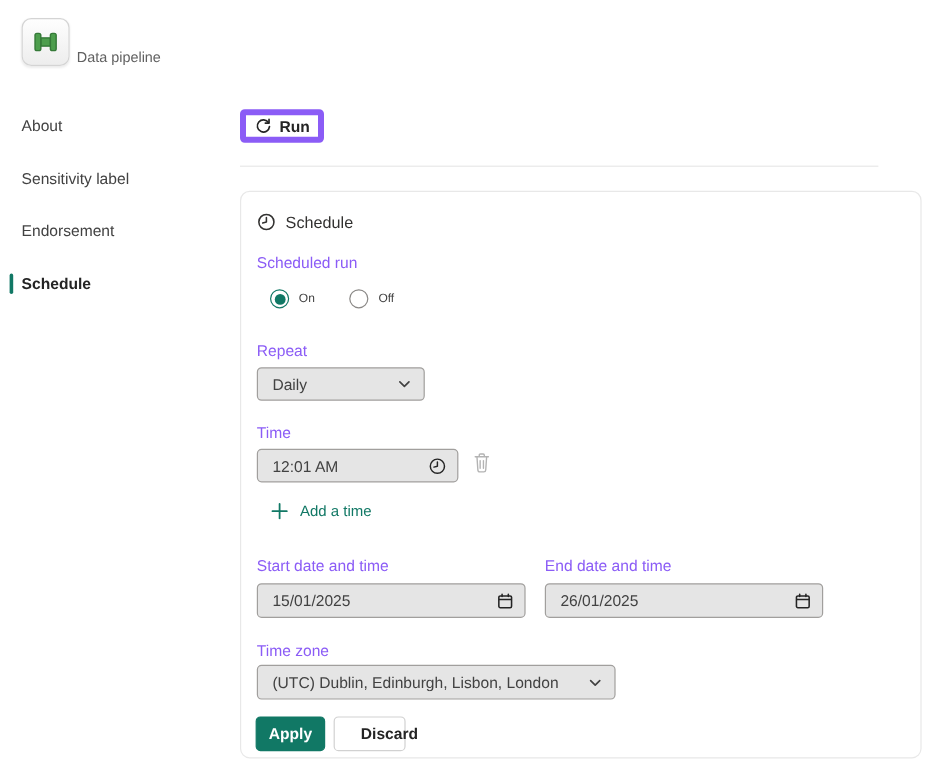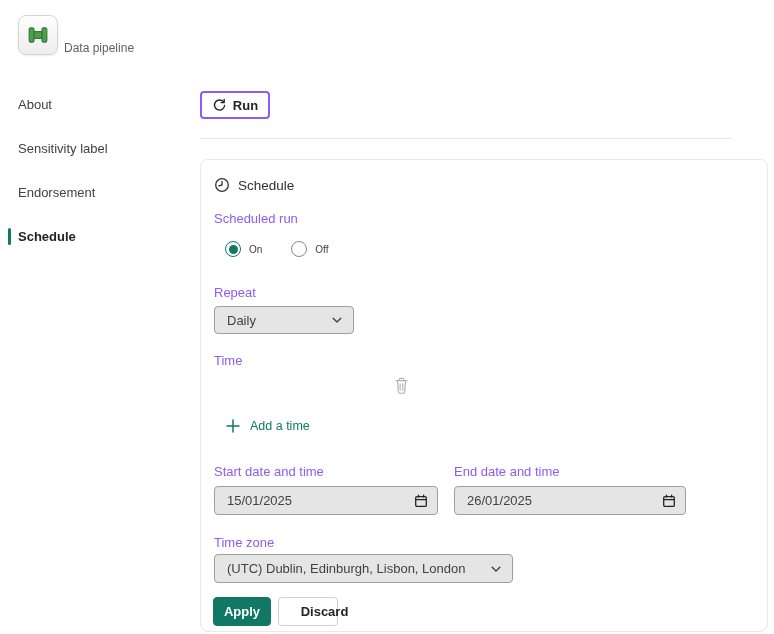--- a/index.html
+++ b/index.html
@@ -18,21 +18,21 @@
   .page-subtitle{position:absolute;left:64px;top:41px;font-size:12px;color:#616161;}
   
   .sidebar{position:absolute;left:0;top:95px;width:190px;display:flex;flex-direction:column;gap:24px;}
   .side-item{position:relative;height:20px;line-height:20px;padding-left:18px;font-size:13px;color:#424242;cursor:pointer;}
   .side-item.active{font-weight:600;color:#242424;}
   .side-item.active::before{
     content:"";position:absolute;left:8px;top:1px;width:3px;height:17px;border-radius:2px;background:#117865;
   }
   
   .run-btn{
-    position:absolute;left:200px;top:91px;width:70px;height:28px;border:2px solid #8b5cf6;border-radius:4px;
+    position:absolute;left:200px;top:91px;width:70px;height:28px;border:5px solid #8b5cf6;border-radius:4px;
     background:#fff;display:flex;align-items:center;justify-content:center;gap:6px;
     font-size:13px;font-weight:600;color:#242424;cursor:pointer;
   }
   .divider{position:absolute;left:200px;top:138px;width:532px;height:1px;background:#e8e8e8;}
   
   .card{
     position:absolute;left:200px;top:159px;width:568px;height:473px;
     border:1px solid #e8e8e8;border-radius:8px;background:#fff;
   }
   .card-head{position:absolute;left:13px;top:17px;display:flex;align-items:center;gap:8px;font-size:13.5px;color:#323130;}
@@ -122,20 +122,29 @@
 
     <div class="lbl" style="left:13px;top:125px;">Repeat</div>
     <div class="field" style="left:13px;top:146px;width:140px;height:28px;">
       <span class="value">Daily</span>
       <svg width="14" height="14" viewBox="0 0 14 14">
         <path d="M3.2 5.2 L7 9 L10.8 5.2" fill="none" stroke="#424242" stroke-width="1.4" stroke-linecap="round" stroke-linejoin="round"></path>
       </svg>
     </div>
 
     <div class="lbl" style="left:13px;top:193px;">Time</div>
+    <div class="field" style="left:13px;top:214px;width:168px;height:28px;">
+      <input value="12:01 AM" style="">
+      <span class="icon-btn">
+        <svg width="15" height="15" viewBox="0 0 16 16">
+          <circle cx="8" cy="8" r="6.3" fill="none" stroke="#242424" stroke-width="1.3"></circle>
+          <path d="M8 8 L8 4.3 M8 8 L4.9 8.8" fill="none" stroke="#242424" stroke-width="1.3" stroke-linecap="round"></path>
+        </svg>
+      </span>
+    </div>
     <span class="trash">
       <svg width="17" height="19" viewBox="0 0 16 18">
         <path d="M6 4.2 V3.1 a0.9 0.9 0 0 1 0.9-0.9 h2.2 a0.9 0.9 0 0 1 0.9 0.9 V4.2" fill="none" stroke="#b3b3b3" stroke-width="1.1"></path>
         <path d="M2.8 4.4 H13.2" fill="none" stroke="#b3b3b3" stroke-width="1.1" stroke-linecap="round"></path>
         <path d="M4.2 4.6 l0.7 10.2 a1.6 1.6 0 0 0 1.6 1.5 h3 a1.6 1.6 0 0 0 1.6-1.5 l0.7-10.2" fill="none" stroke="#b3b3b3" stroke-width="1.1"></path>
         <path d="M6.7 7.4 V13.5 M9.3 7.4 V13.5" fill="none" stroke="#b3b3b3" stroke-width="1.1" stroke-linecap="round"></path>
       </svg>
     </span>
 
     <div class="add-time">

